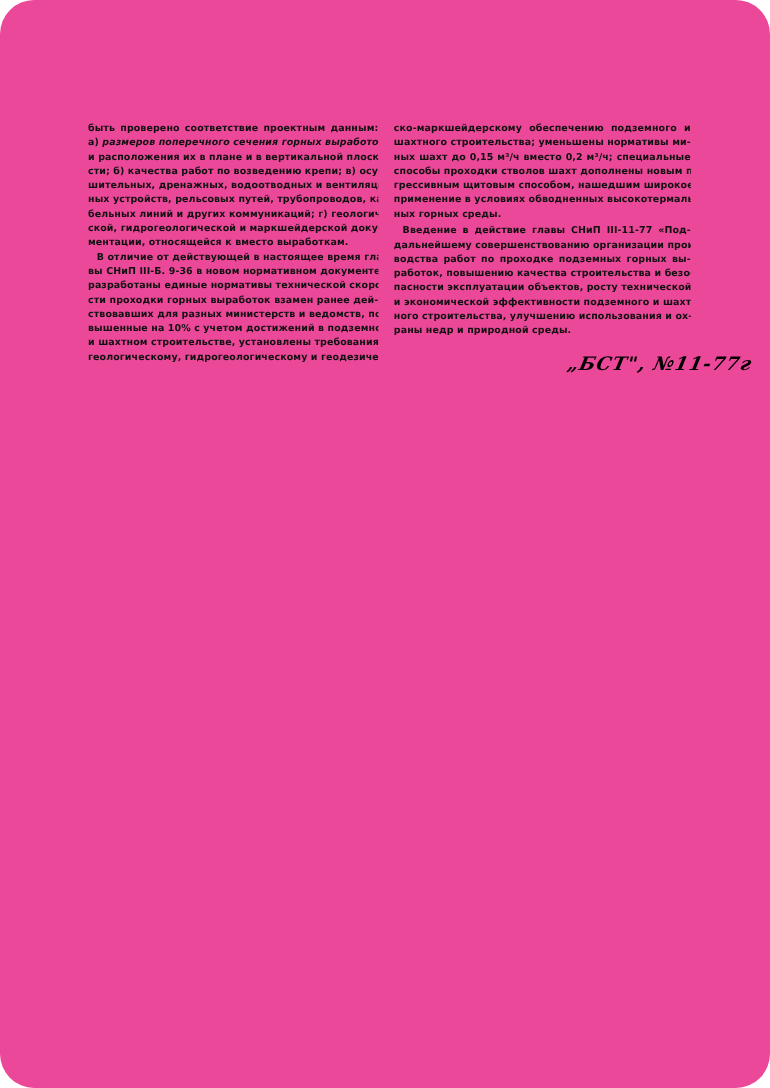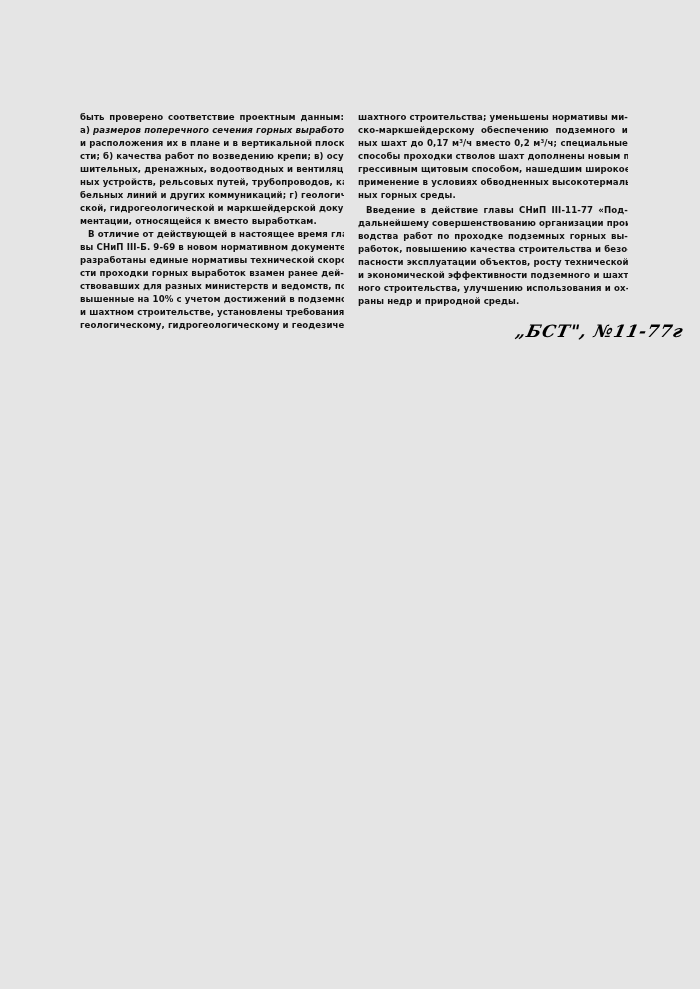--- a/index.html
+++ b/index.html
@@ -1,17 +1,17 @@
 <!DOCTYPE html>
 <html><head>
 <meta charset="utf-8">
 <style>
   html, body { margin: 0; padding: 0; background: #ffffff; }
   body { width: 700px; height: 989px; position: relative; overflow: hidden; }
-  .page { position: absolute; left: 0; top: 0; width: 700px; height: 989px; background: #e5e5e5; }
+  .page { position: absolute; left: 0; top: 0; width: 700px; height: 989px; background: #ec4899; border-radius: 31px; }
   .col { position: absolute; top: 111px; font-family: "DejaVu Sans", sans-serif; font-size: 8.6px; line-height: 13px; color: #111; font-weight: bold; letter-spacing: 0.1px; }
   .col-left { left: 80px; width: 264px; }
   .col-right { left: 358px; width: 270px; }
   .line { display: block; white-space: nowrap; text-align: justify; text-align-last: justify; height: 13px; overflow: hidden; }
   .line.last { text-align-last: left; }
   .line.indent { padding-left: 8px; }
   .line.gap { margin-top: 2px; }
   .it { font-style: italic; }
   .handwrite { position: absolute; left: 516px; top: 321px; font-family: "DejaVu Serif", serif; font-style: italic; font-weight: bold; font-size: 17px; color: #000; transform: skewX(-12deg); letter-spacing: 1px; white-space: nowrap; }
 </style>
@@ -24,33 +24,33 @@
     <span class="line">быть проверено соответствие проектным данным:</span>
     <span class="line"><span>а) </span><span class="it">размеров поперечного сечения горных выработок</span></span>
     <span class="line">и расположения их в плане и в вертикальной плоско-</span>
     <span class="line">сти; б) качества работ по возведению крепи; в) осу-</span>
     <span class="line">шительных, дренажных, водоотводных и вентиляцион-</span>
     <span class="line">ных устройств, рельсовых путей, трубопроводов, ка-</span>
     <span class="line">бельных линий и других коммуникаций; г) геологиче-</span>
     <span class="line">ской, гидрогеологической и маркшейдерской доку-</span>
     <span class="line last">ментации, относящейся к вместо выработкам.</span>
     <span class="line indent">В отличие от действующей в настоящее время гла-</span>
-    <span class="line">вы СНиП III-Б. 9-69 в новом нормативном документе</span>
+    <span class="line">вы СНиП III-Б. 9-36 в новом нормативном документе</span>
     <span class="line">разработаны единые нормативы технической скоро-</span>
     <span class="line">сти проходки горных выработок взамен ранее дей-</span>
     <span class="line">ствовавших для разных министерств и ведомств, по-</span>
     <span class="line">вышенные на 10% с учетом достижений в подземном</span>
     <span class="line">и шахтном строительстве, установлены требования к</span>
     <span class="line">геологическому, гидрогеологическому и геодезиче-</span>
   </div>
 
   <div class="col col-right">
+    <span class="line">ско-маркшейдерскому обеспечению подземного и</span>
     <span class="line">шахтного строительства; уменьшены нормативы ми-</span>
-    <span class="line">ско-маркшейдерскому обеспечению подземного и</span>
-    <span class="line">ных шахт до 0,17 м³/ч вместо 0,2 м³/ч; специальные</span>
+    <span class="line">ных шахт до 0,15 м³/ч вместо 0,2 м³/ч; специальные</span>
     <span class="line">способы проходки стволов шахт дополнены новым про-</span>
     <span class="line">грессивным щитовым способом, нашедшим широкое</span>
     <span class="line">применение в условиях обводненных высокотермаль-</span>
     <span class="line last">ных горных среды.</span>
     <span class="line indent gap">Введение в действие главы СНиП III-11-77 «Под-</span>
     <span class="line">дальнейшему совершенствованию организации произ-</span>
     <span class="line">водства работ по проходке подземных горных вы-</span>
     <span class="line">работок, повышению качества строительства и безо-</span>
     <span class="line">пасности эксплуатации объектов, росту технической</span>
     <span class="line">и экономической эффективности подземного и шахт-</span>

